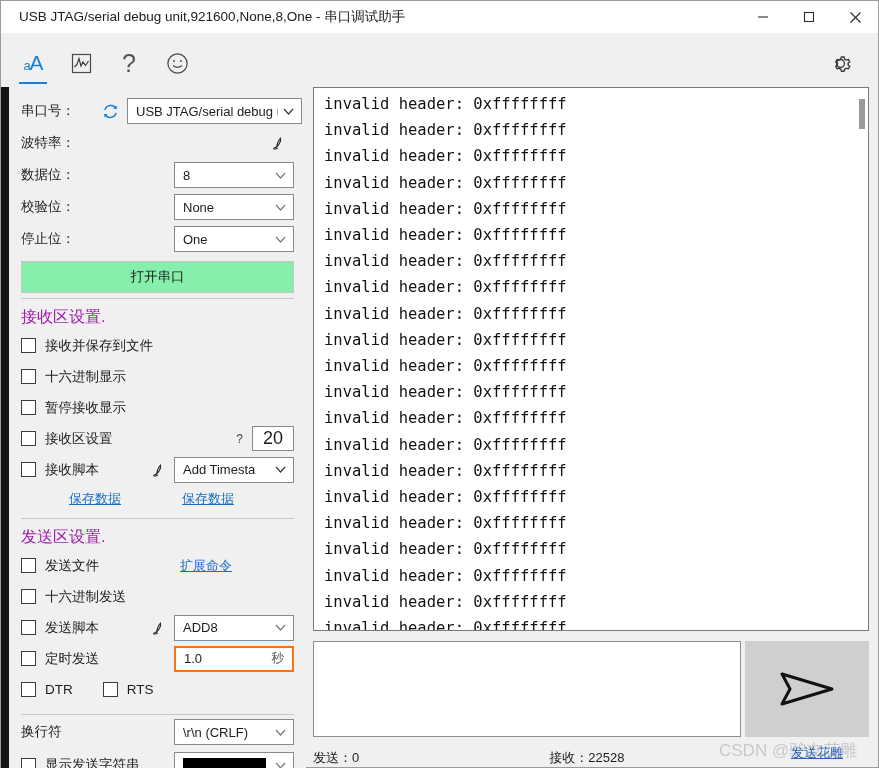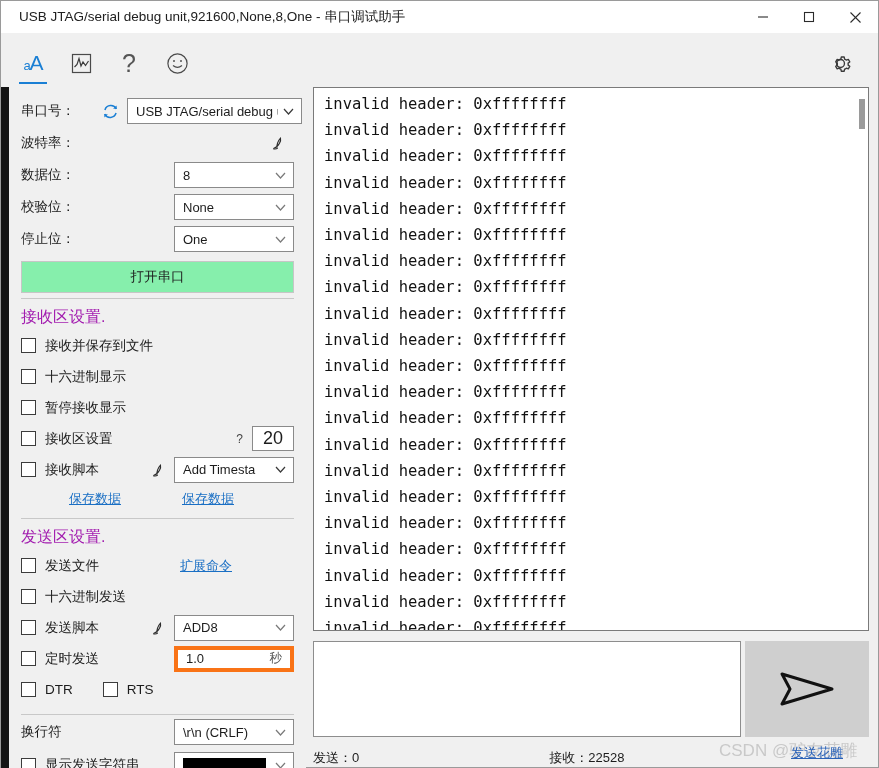--- a/index.html
+++ b/index.html
@@ -118,21 +118,21 @@
     color:#1a6fc4;text-decoration:underline;font-size:13px;cursor:pointer;
   }
   .link.l1{margin-left:48px;}
   .link.l2{margin-left:auto;margin-right:60px;}
 
   .divider{height:1px;background:#c8c8c8;margin:5px 12px 0 12px;}
 
   .extlink{margin-left:auto;margin-right:62px;}
 
   .secbox{
-    width:120px;margin-left:auto;height:26px;border:4px solid #f97316;background:#ffffff;
+    width:120px;margin-left:auto;height:26px;border:2px solid #f97316;background:#ffffff;
     display:flex;align-items:center;padding:0 8px;font-size:13px;color:#1c1c1c;
     box-sizing:border-box;
   }
   .secbox .v{flex:1;}
   .secbox .u{color:#555;font-size:12.5px;}
 
   .dtrrow{display:flex;align-items:center;height:31px;padding:0 12px;box-sizing:border-box;}
   .dtrrow .gap{width:30px;}
 
   .swatch{

